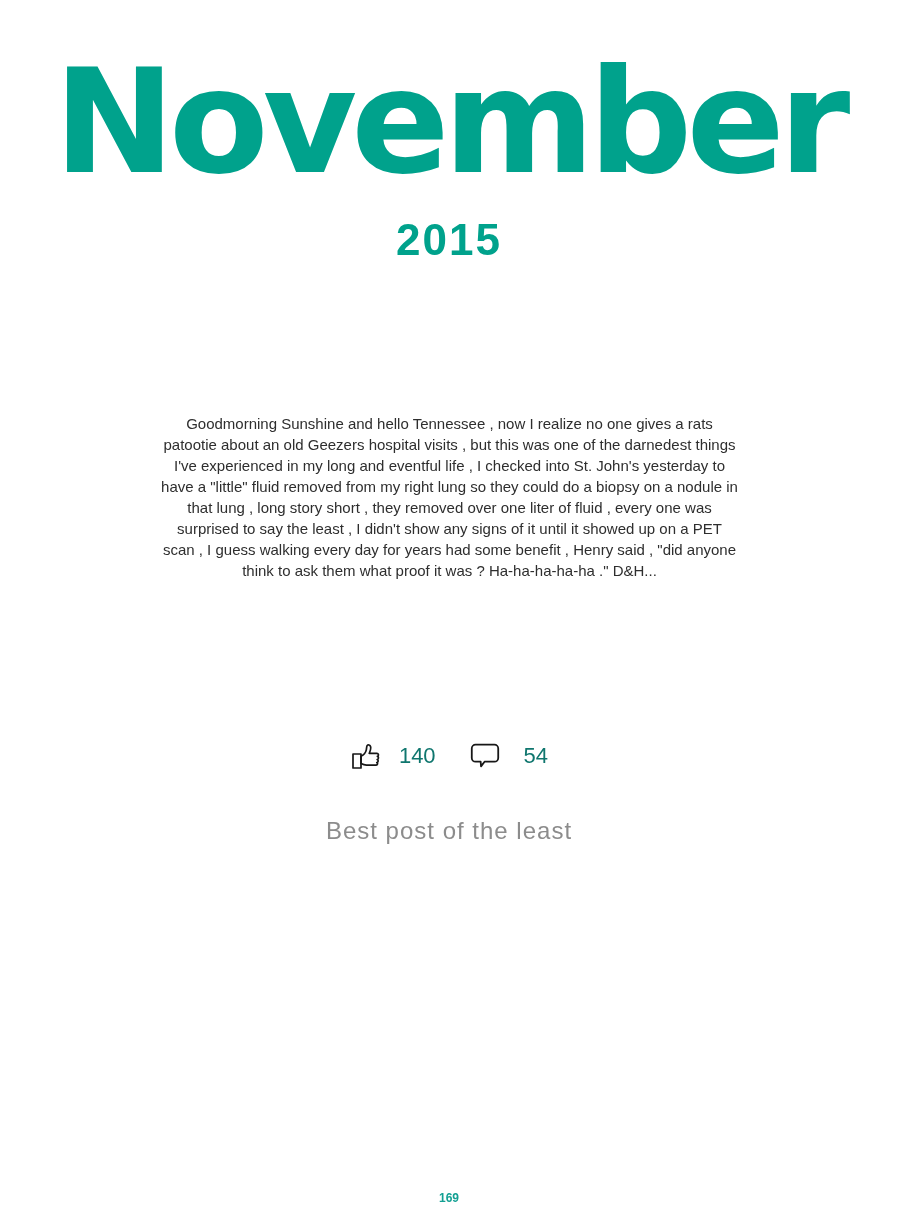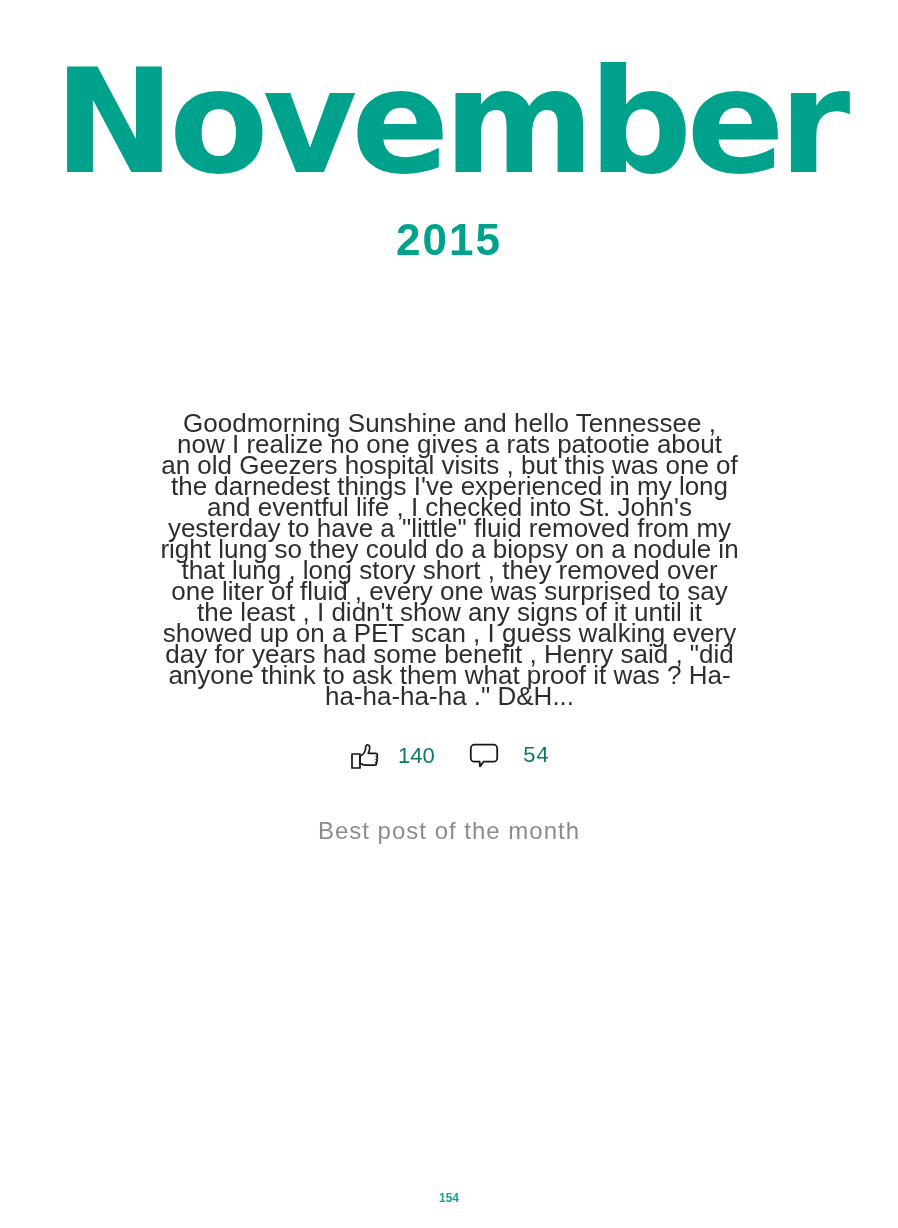--- a/index.html
+++ b/index.html
@@ -42,21 +42,21 @@
     letter-spacing: 2px;
     color: #00a28c;
   }
   .post-text {
     position: absolute;
     top: 413px;
     left: 159px;
     width: 580px;
     margin: 0;
     text-align: center;
-    font-size: 26px;
+    font-size: 15px;
     line-height: 21px;
     color: #2e2e2e;
   }
   .stats-row {
     position: absolute;
     top: 735px;
     left: 0;
     width: 100%;
     display: flex;
     justify-content: center;
@@ -68,21 +68,21 @@
   }
   .stat-icon svg {
     display: block;
   }
   .stat-count {
     font-size: 22px;
     color: #0f766e;
   }
   .like-count { margin-left: 9px; }
   .comment-icon { margin-left: 32px; }
-  .comment-count { margin-left: 22px; font-family: Liberation Mono, monospace; }
+  .comment-count { margin-left: 22px; }
   .best-post-caption {
     position: absolute;
     top: 817px;
     left: 0;
     width: 100%;
     text-align: center;
     font-size: 24px;
     letter-spacing: 1px;
     color: #8c8c8c;
   }
@@ -122,17 +122,17 @@
     <span class="stat-icon comment-icon">
       <svg width="34" height="34" viewBox="0 0 36 36" fill="none" stroke="#171717" stroke-width="1.9" stroke-linejoin="round">
         <path d="M8 6 L28 6 C30.2 6 32 7.8 32 10 L32 20 C32 22.2 30.2 24 28 24 L17.5 24 L13.8 29 L13.4 24 L8 24 C5.8 24 4 22.2 4 20 L4 10 C4 7.8 5.8 6 8 6 Z"></path>
       </svg>
     </span>
 
     <span class="stat-count comment-count">54</span>
 
   </div>
 
-  <div class="best-post-caption">Best post of the month</div>
+  <div class="best-post-caption">Best post of the least</div>
 
-  <div class="page-number">154</div>
+  <div class="page-number">169</div>
 
 </div>
 
 </body></html>

